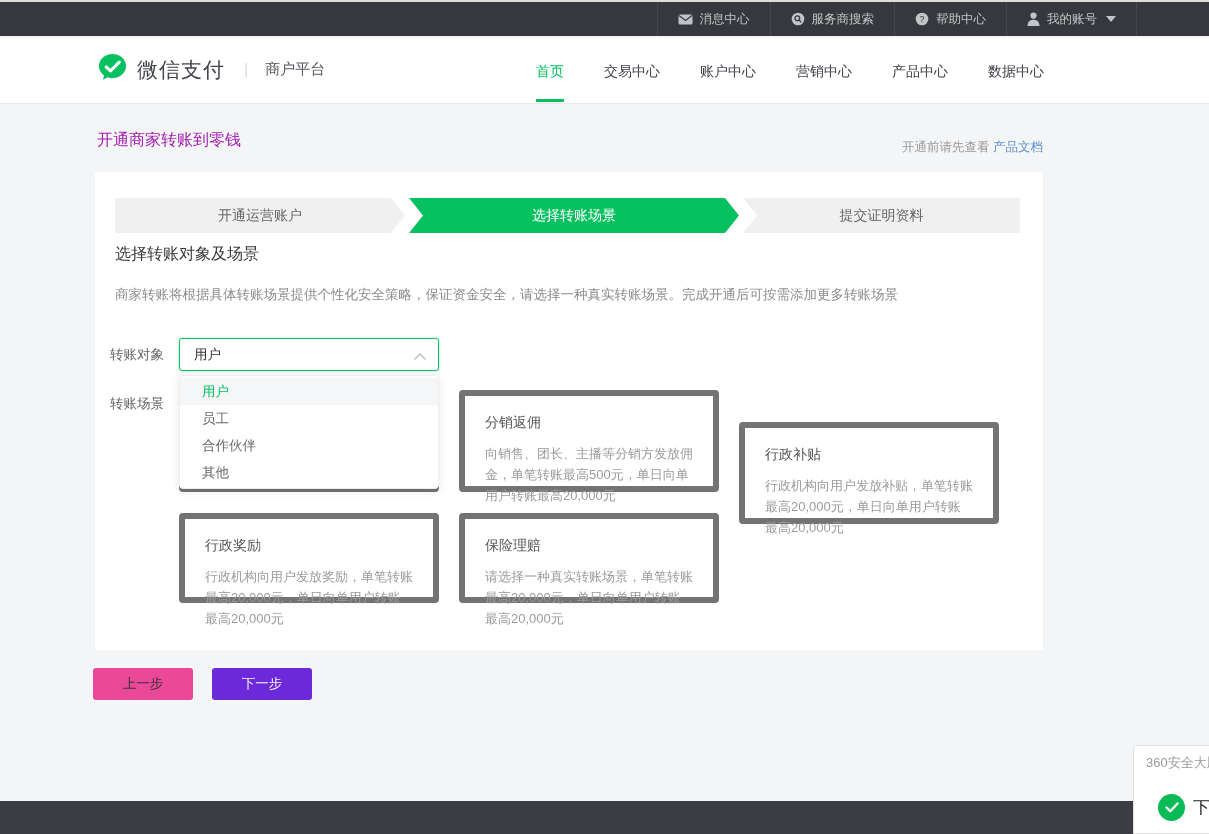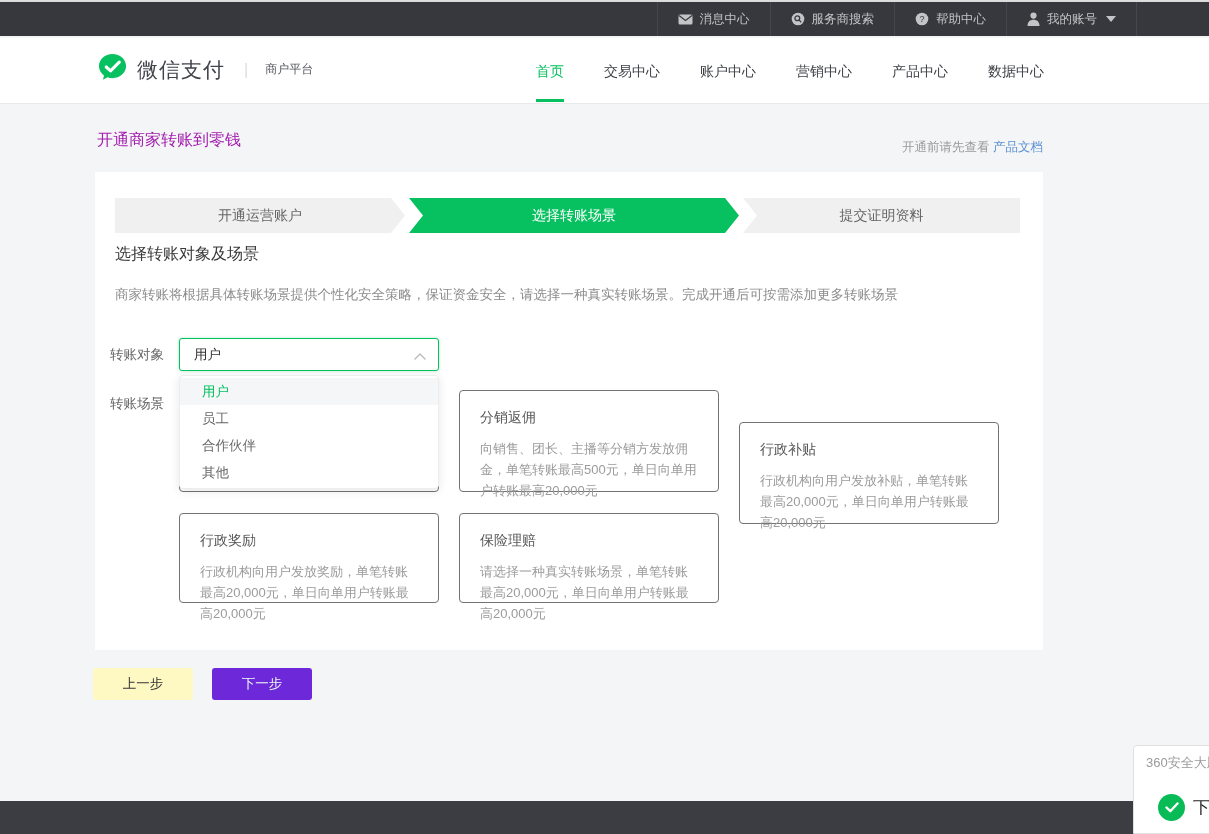--- a/index.html
+++ b/index.html
@@ -29,21 +29,21 @@
     border-top:6px solid #c3c4c7;
   }
   
   .header {
     position:absolute; left:0; top:38px; width:1209px; height:66px;
     background:#fff; border-bottom:1px solid #e9e9e9;
   }
   .brand { position:absolute; left:97px; top:14px; display:flex; align-items:center; }
   .brand-name { font-size:21px; color:#41444a; margin-left:9px; letter-spacing:1px; }
   .brand-divider { color:#dcdcdc; font-size:16px; margin:0 17px 0 19px; }
-  .brand-subtitle { font-size:12px; color:#55585e; }
+  .brand-subtitle { font-size:15px; color:#55585e; }
   .nav { position:absolute; right:165px; top:0; height:100%; display:flex; align-items:center; gap:40px; }
   .nav-item { font-size:14px; color:#3d4046; cursor:pointer; padding:24px 0 21px 0; }
   .nav-item.active { color:#07c160; border-bottom:3px solid #07c160; padding-bottom:18px; }
   
   .page-title { position:absolute; left:97px; top:130px; font-size:16px; color:#a21caf; }
   .doc-hint { position:absolute; right:166px; top:139px; font-size:12.5px; color:#9a9a9a; }
   .doc-link { color:#5a8fd4; cursor:pointer; text-decoration:none; }
   
   .panel {
     position:absolute; left:95px; top:172px; width:948px; height:478px;
@@ -80,37 +80,37 @@
     background:#fff; border:1px solid #ededed; border-radius:4px;
     box-shadow:0 2px 10px rgba(0,0,0,.10); z-index:5; padding-top:2px;
   }
   .option {
     height:27px; line-height:27px; padding-left:22px;
     font-size:13.5px; color:#666; cursor:pointer;
   }
   .option.selected { background:#f5f6f7; color:#07c160; }
   
   .card {
-    position:absolute; background:#fff; border:1px solid #737373; border-radius:4px;
+    position:absolute; background:#fff; border:6px solid #737373; border-radius:4px;
     padding:18px 20px; cursor:pointer;
   }
   .card-title { font-size:14px; color:#555; margin-bottom:11px; }
   .card-desc { font-size:13px; color:#9b9b9b; line-height:21px; }
   .card-hidden { left:84px; top:218px; width:260px; height:102px; z-index:1; }
   .card-1 { left:364px; top:218px; width:260px; height:102px; }
   .card-2 { left:644px; top:218px; width:260px; height:102px;margin-top:32px; }
   .card-3 { left:84px;  top:341px; width:260px; height:90px; }
   .card-4 { left:364px; top:341px; width:260px; height:90px; }
   
   .btn {
     position:absolute; top:668px; width:100px; height:32px;
     border:none; border-radius:3px; font-size:13.5px; cursor:pointer;
     font-family:inherit;
   }
-  .btn-prev { left:93px; background:#fef9c3; color:#333; }
+  .btn-prev { left:93px; background:#ec4899; color:#333; }
   .btn-next { left:212px; background:#6d28d9; color:#eefaf3; }
   
   .footer { position:absolute; left:0; top:801px; width:1209px; height:33px; background:#3b3d42; }
   
   .popup {
     position:absolute; left:1133px; top:745px; width:90px; height:89px;
     background:#fff; border:1px solid #e0e0e0; border-radius:4px 0 0 0;
     z-index:10;
   }
   .popup-title { margin:8px 0 0 12px; font-size:13px; color:#9a9a9a; white-space:nowrap; }

